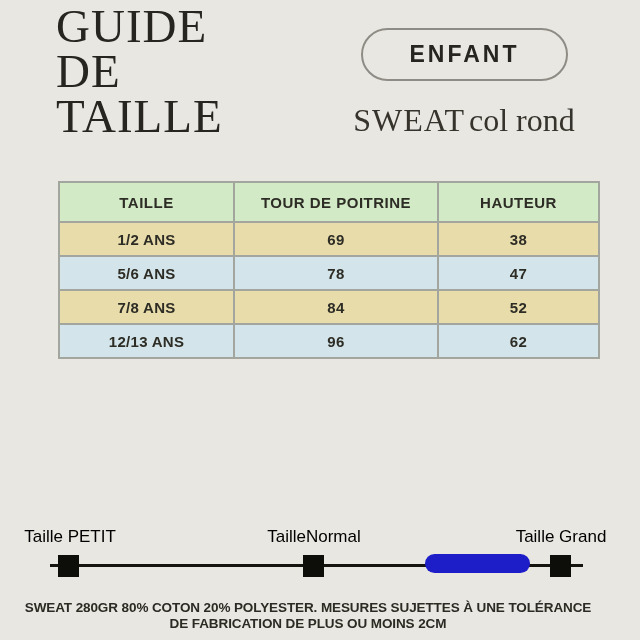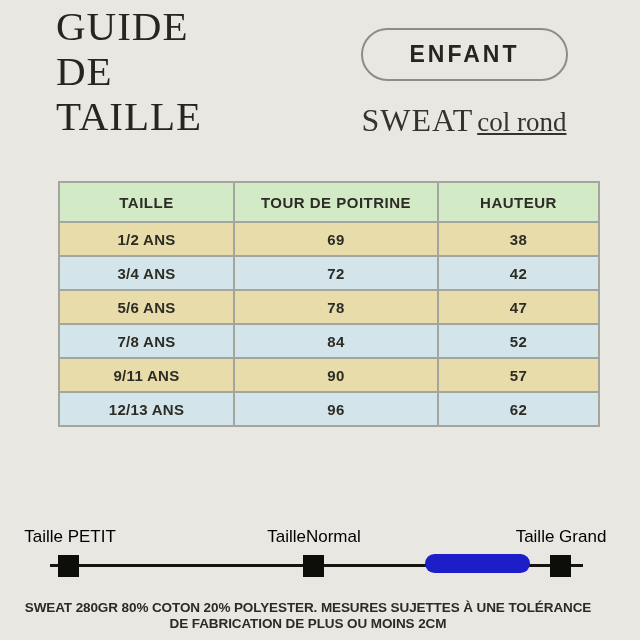--- a/index.html
+++ b/index.html
@@ -20,40 +20,40 @@
     background:var(--bg);
     font-family:"Liberation Sans", sans-serif;
     color:var(--ink);
     overflow:hidden;
   }
 
   
   .page-title {
     position:absolute; left:56px; top:4px;
     font-family:"Liberation Serif", serif;
-    font-size:41px; line-height:45px; letter-spacing:1px;
+    font-size:47px; line-height:45px; letter-spacing:1px;
     color:var(--ink);
   }
 
   
   .category-pill {
     position:absolute; left:361px; top:28px; width:207px; height:53px;
     border:2px solid var(--pill_border); border-radius:28px;
     display:flex; align-items:center; justify-content:center;
     font-weight:bold; font-size:23px; letter-spacing:3px;
     color:var(--ink); background:transparent; cursor:pointer;
   }
 
   
   .product-title {
     position:absolute; left:464px; top:102px; transform:translateX(-50%);
     font-family:"Liberation Serif", serif; color:#35332c; white-space:nowrap;
   }
   .product-title .big { font-size:32px; letter-spacing:1px; }
-  .product-title .small { font-size:27px;text-decoration:underline; }
+  .product-title .small { font-size:32px; }
 
   
   table.size-table {
     position:absolute; left:58px; top:181px;
     border-collapse:collapse;
   }
   .size-table th, .size-table td {
     border:2px solid var(--table_border);
     text-align:center; vertical-align:middle;
     font-weight:bold; color:#2d2c25;
@@ -126,38 +126,28 @@
       <th class="col-3">HAUTEUR</th>
     </tr>
   </thead>
   <tbody>
     <tr>
       <td>1/2 ANS</td>
       <td>69</td>
       <td>38</td>
     </tr>
     <tr>
-      <td>3/4 ANS</td>
-      <td>72</td>
-      <td>42</td>
-    </tr>
-    <tr>
       <td>5/6 ANS</td>
       <td>78</td>
       <td>47</td>
     </tr>
     <tr>
       <td>7/8 ANS</td>
       <td>84</td>
       <td>52</td>
-    </tr>
-    <tr>
-      <td>9/11 ANS</td>
-      <td>90</td>
-      <td>57</td>
     </tr>
     <tr>
       <td>12/13 ANS</td>
       <td>96</td>
       <td>62</td>
     </tr>
   </tbody>
 </table>
 
 <div class="scale-label label-petit">Taille PETIT</div>

